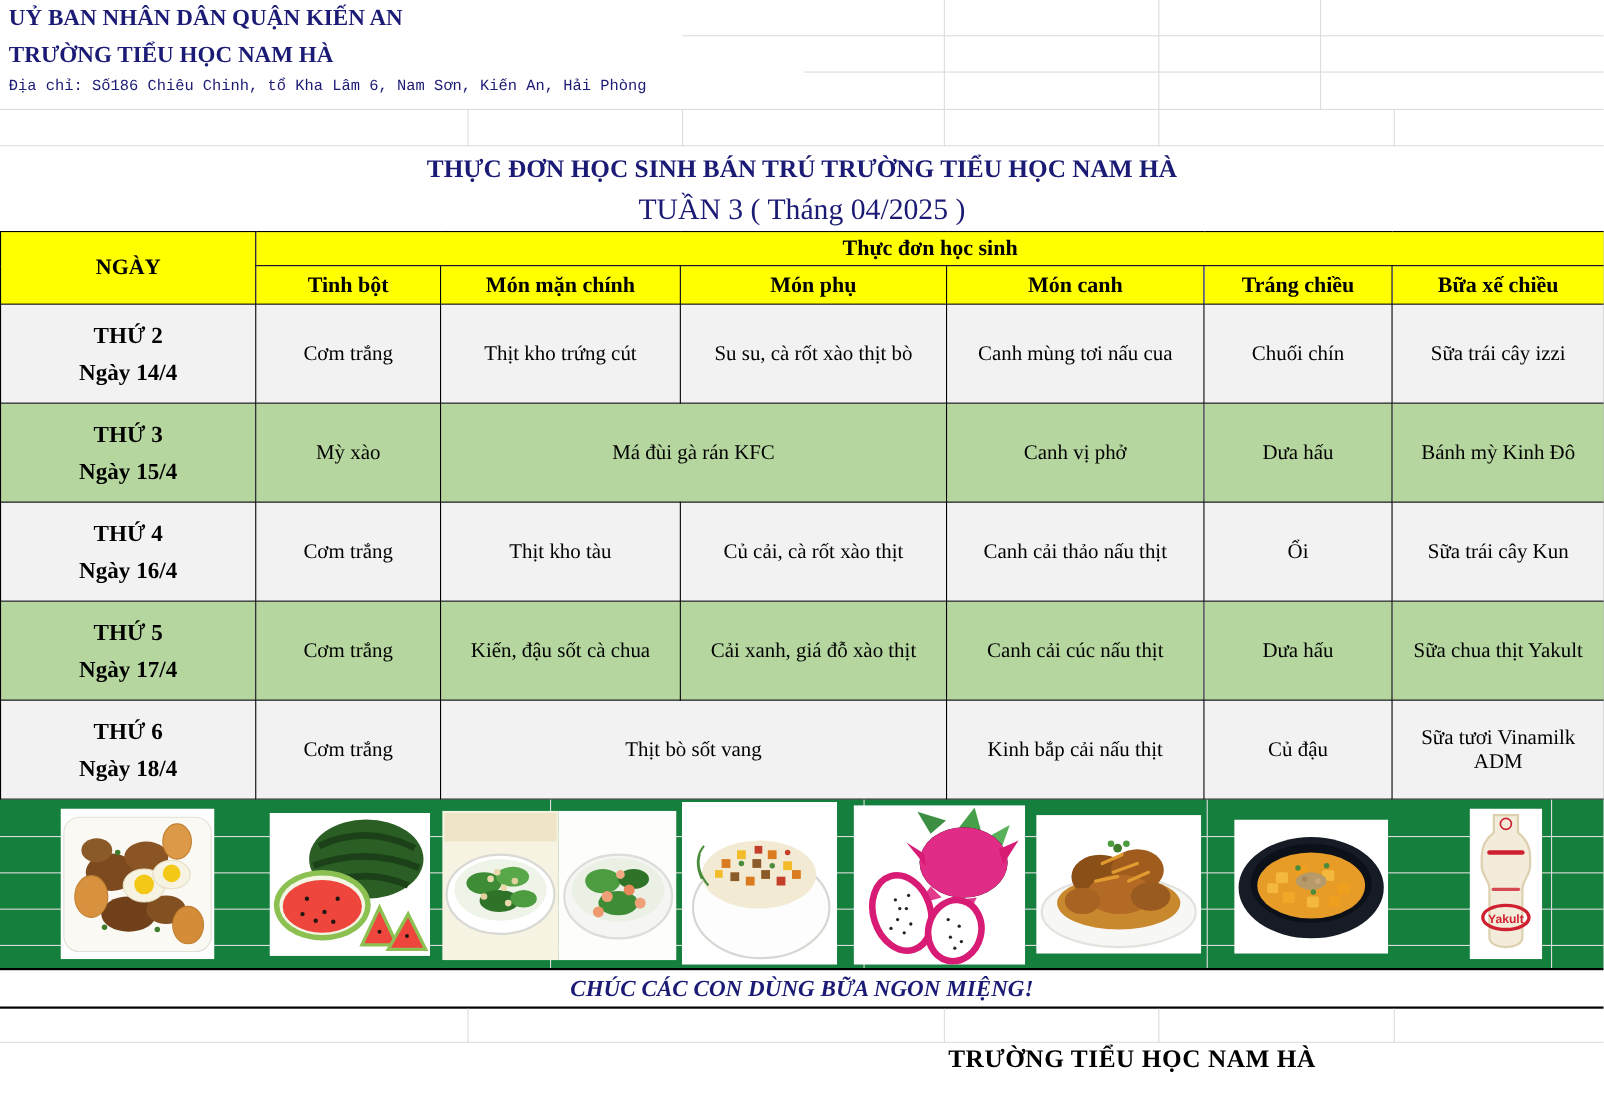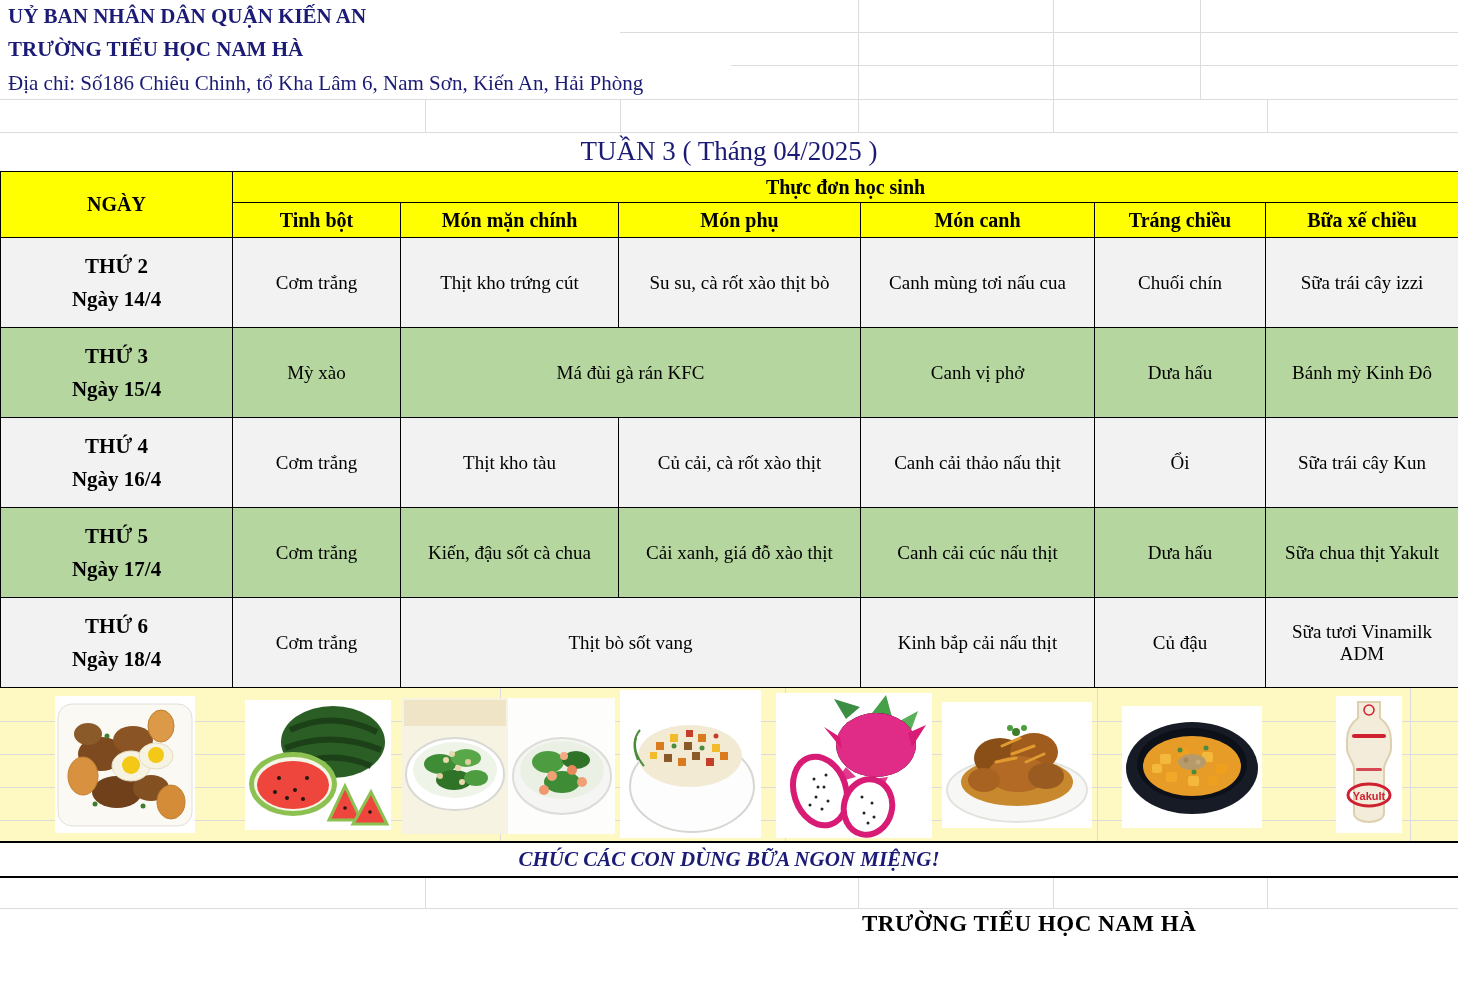--- a/index.html
+++ b/index.html
@@ -8,40 +8,40 @@
   }
   html,body{margin:0;padding:0;background:#fff;}
   .page{position:relative;width:1458px;height:1000px;background:#fff;overflow:hidden;
         font-family:"Liberation Serif", serif;color:#000;}
   .line{position:absolute;background:var(--faint);}
   
   .org{position:relative;height:100px;border-radius:28px;}
   .org .t{position:absolute;left:8px;color:var(--navy);white-space:nowrap;}
   .org .t1{top:4px;font-size:21px;font-weight:bold;}
   .org .t2{top:37px;font-size:21px;font-weight:bold;}
-  .org .t3{top:71px;font-size:21px;}
+  .org .t3{top:71px;font-size:14px;font-family:Liberation Mono, monospace;}
   .sparerow{position:relative;height:33px;}
   .titlerow{height:39px;text-align:center;color:var(--navy);font-weight:bold;
             font-size:23px;line-height:42px;}
   .subtitlerow{height:38px;text-align:center;color:var(--navy);font-weight:normal;
             font-size:27px;line-height:36px;}
   
   table.menu{border-collapse:collapse;table-layout:fixed;width:1458px;}
   table.menu th,table.menu td{border:1.5px solid var(--border);text-align:center;
             vertical-align:middle;overflow:hidden;padding:1px 3px;}
   table.menu thead th{background:var(--yellow);font-size:20px;font-weight:bold;}
   table.menu thead tr.r1{height:31px;}
   table.menu thead tr.r2{height:35px;}
   table.menu tbody tr{height:90px;}
   tr.tone-gray td{background:var(--gray);}
   tr.tone-green td{background:var(--green);}
   td.daycell{font-weight:bold;font-size:21px;line-height:1.55;}
   td.dish{font-size:19px;}
   
-  .photos{position:relative;height:153px;background:#fef9c3;}
+  .photos{position:relative;height:153px;background:#15803d;}
   .photos svg{position:absolute;}
   
   .wishrow{box-sizing:content-box;height:33px;border-top:2px solid #000;border-bottom:2px solid #000;
            text-align:center;color:var(--navy);font-weight:bold;font-style:italic;
            font-size:21px;line-height:32px;}
   .emptyrow{position:relative;height:31px;}
   .signrow{position:relative;height:35px;}
   .signrow .sig{position:absolute;left:862px;top:2px;font-size:23px;font-weight:bold;
            letter-spacing:.5px;white-space:nowrap;}
 </style>
@@ -64,20 +64,21 @@
 
   <div class="sparerow">
     <div class="line" style="left:0;top:32px;width:1458px;height:1px"></div>
     <div class="line" style="left:425px;top:0;width:1px;height:33px"></div>
     <div class="line" style="left:620px;top:0;width:1px;height:33px"></div>
     <div class="line" style="left:858px;top:0;width:1px;height:33px"></div>
     <div class="line" style="left:1053px;top:0;width:1px;height:33px"></div>
     <div class="line" style="left:1267px;top:0;width:1px;height:33px"></div>
   </div>
 
+  <div class="titlerow">THỰC ĐƠN HỌC SINH BÁN TRÚ TRƯỜNG TIỂU HỌC NAM HÀ</div>
   <div class="subtitlerow">TUẦN 3 ( Tháng 04/2025 )</div>
 
   <table class="menu">
     <colgroup>
       <col style="width:232px">
         <col style="width:168px">
         <col style="width:218px">
       <col style="width:242px">
         <col style="width:234px">
         <col style="width:171px">

